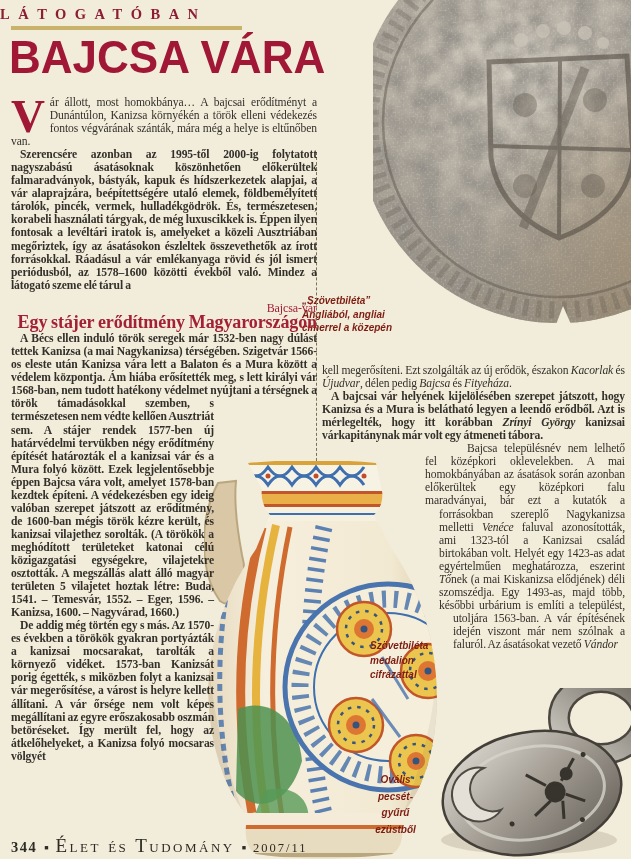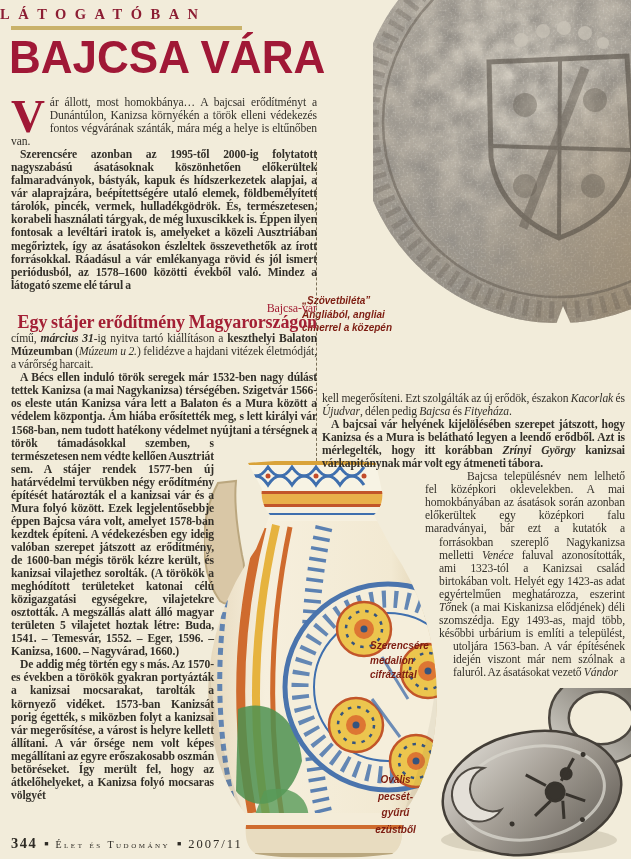--- a/index.html
+++ b/index.html
@@ -15,21 +15,21 @@
   .kicker-rule{left:11px;top:26px;width:231px;height:4px;background:#c9b26a;}
   .title{left:9px;top:31px;font-family:"Liberation Sans","DejaVu Sans",sans-serif;
     font-weight:bold;font-size:44px;color:#a01836;letter-spacing:0px;
     transform:scaleY(1.05);transform-origin:left top;white-space:nowrap;}
   
   .col{font-size:11.6px;line-height:13.05px;text-align:justify;
        letter-spacing:-0.1px;word-spacing:-0.6px;hyphens:auto;}
   .col p{margin:0;}
   .col p.ind{text-indent:9px;font-weight:bold;}
   .left-col{left:11px;top:96px;width:306px;}
-  .right-col{left:322px;top:364px;width:303px;margin-top:28px;}
+  .right-col{left:322px;top:364px;width:303px;}
   .dropcap{float:left;font-size:47px;line-height:37px;font-weight:bold;color:#a01836;
     padding:2px 5px 0 0;font-family:"Liberation Serif",serif;}
   .exhibition{ text-align:right;color:#a32035;margin:10px 0 3px 0;}
   .exh-l1{font-size:12px;line-height:13px;}
   .exh-l2{font-size:18px;line-height:14.5px;font-weight:bold;}
   .it{font-style:italic;}
   .bd{font-weight:bold;}
   .bdit{font-weight:bold;font-style:italic;}
   
   .jug-spacer{float:right;width:96px;height:382px;margin-left:7px;}
@@ -49,21 +49,21 @@
   
   .caption{font-family:"Liberation Sans","DejaVu Sans",sans-serif;
     font-weight:bold;font-style:italic;color:#7d1d12;font-size:10px;line-height:13.5px;}
   .cap-coin{left:302px;top:294px;width:140px;}
   .cap-jug{left:370px;top:639px;width:110px;line-height:14.5px;}
   .cap-ring{left:348px;top:772px;width:95px;text-align:center;line-height:16.5px;}
   
   .footer{left:11px;top:835px;font-size:12px;color:#2e2b25;white-space:nowrap;}
   .footer .pgnum{font-weight:bold;font-size:14.5px;letter-spacing:1.5px;margin-top:24px;}
   .footer .sep{font-size:7px;vertical-align:2px;padding:0 4px;color:#2e2b25;}
-  .footer .mag{font-variant:small-caps;letter-spacing:2.5px;font-size:10px;}
+  .footer .mag{font-variant:small-caps;letter-spacing:2.5px;font-size:19px;}
   .footer .issue{letter-spacing:2px;font-size:12.5px;}
 </style>
 </head>
 <body>
 
 <div class="abs kicker">LÁTOGATÓBAN</div>
 <div class="abs kicker-rule"></div>
 <div class="abs title">BAJCSA VÁRA</div>
 
 <div class="abs coin-photo">
@@ -220,40 +220,39 @@
   </svg>
 </div>
 
 <div class="abs col left-col">
   <p><span class="dropcap">V</span><span>ár állott, most homokbánya… A bajcsai erődítményt a Dunántúlon, Kanizsa környékén a török elleni védekezés fontos végvárának szánták, mára még a helye is eltűnőben van.</span></p>
   <p class="ind"><span>Szerencsére azonban az 1995-től 2000-ig folytatott nagyszabású ásatásoknak köszönhetően előkerültek falmaradványok, bástyák, kapuk és hídszerkezetek alapjai, a vár alaprajzára, beépítettségére utaló elemek, földbemélyített tárolók, pincék, vermek, hulladékgödrök. És, természetesen, korabeli használati tárgyak, de még luxuscikkek is. Éppen ilyen fontosak a levéltári iratok is, amelyeket a közeli Ausztriában megőriztek, így az ásatásokon észleltek összevethetők az írott forrásokkal. Ráadásul a vár emlékanyaga rövid és jól ismert periódusból, az 1578–1600 közötti évekből való. Mindez a látogató szeme elé tárul a</span></p>
   <div class="exhibition">
     <div class="exh-l1">Bajcsa-vár</div>
     <div class="exh-l2">Egy stájer erődítmény Magyarországon</div>
   </div>
-  <p><span>című, </span><span class="bdit">március 31</span><span>-ig nyitva tartó kiállításon a </span><span class="bd">keszthelyi Balaton Múzeumban</span><span> (</span><span class="it">Múzeum u 2.</span><span>) felidézve a hajdani vitézek életmódját, a várőrség harcait.</span></p>
   <p class="ind"><span>A Bécs ellen induló török seregek már 1532-ben nagy dúlást tettek Kanizsa (a mai Nagykanizsa) térségében. Szigetvár 1566-os eleste után Kanizsa vára lett a Balaton és a Mura között a védelem központja. Ám hiába erősítették meg, s lett királyi vár 1568-ban, nem tudott hatékony védelmet nyújtani a térségnek a török támadásokkal</span> <span class="jug-spacer"></span><span>szemben, s természetesen nem védte kellően Ausztriát sem. A stájer rendek 1577-ben új határvédelmi tervükben négy erődítmény építését határozták el a kanizsai vár és a Mura folyó között. Ezek legjelentősebbje éppen Bajcsa vára volt, amelyet 1578-ban kezdtek építeni. A védekezésben egy ideig valóban szerepet játszott az erődítmény, de 1600-ban mégis török kézre került, és kanizsai vilajethez sorolták. (A törökök a meghódított területeket katonai célú közigazgatási egységekre, vilajetekre osztották. A megszállás alatt álló magyar területen 5 vilajetet hoztak létre: Buda, 1541. – Temesvár, 1552. – Eger, 1596. – Kanizsa, 1600. – Nagyvárad, 1660.)</span></p>
   <p class="ind"><span>De addig még történ egy s más. Az 1570-es években a törökök gyakran portyázták a kanizsai mocsarakat, tarolták a környező vidéket. 1573-ban Kanizsát porig égették, s miközben folyt a kanizsai vár megerősítése, a várost is helyre kellett állítani. A vár őrsége nem volt képes megállítani az egyre erőszakosabb oszmán betöréseket. Így merült fel, hogy az átkelőhelyeket, a Kanizsa folyó mocsaras völgyét</span></p>
 </div>
 
 <div class="abs col right-col">
   <p><span>kell megerősíteni. Ezt szolgálták az új erődök, északon </span><span class="it">Kacorlak</span><span> és </span><span class="it">Újudvar</span><span>, délen pedig </span><span class="it">Bajcsa</span><span> és </span><span class="it">Fityeháza</span><span>.</span></p>
   <p class="ind"><span>A bajcsai vár helyének kijelölésében szerepet játszott, hogy Kanizsa és a Mura is belátható legyen a leendő erődből. Azt is mérlegelték, hogy itt korábban </span><span class="it">Zrínyi György</span><span> kanizsai várkapitánynak már volt egy átmeneti tábora.</span></p>
   <p>
     <span class="stair s1"></span>
     <span class="stair s2"></span>
     <span class="stair s3"></span>
     <span class="stair s4"></span>
     <span class="stair s5"></span>
     <span class="stair s6"></span>
     <span>Bajcsa településnév nem lelhető fel középkori oklevelekben. A mai homokbányában az ásatások során azonban előkerültek egy középkori falu maradványai, bár ezt a kutatók a forrásokban szereplő Nagykanizsa melletti </span><span class="it">Venéce</span><span> faluval azonosították, ami 1323-tól a Kanizsai család birtokában volt. Helyét egy 1423-as adat egyértelműen meghatározza, eszerint </span><span class="it">Tő</span><span>nek (a mai Kiskanizsa elődjének) déli szomszédja. Egy 1493-as, majd több, későbbi urbárium is említi a települést, utoljára 1563-ban. A vár építésének idején viszont már nem szólnak a faluról. Az ásatásokat vezető </span><span class="it">Vándor</span></p>
 </div>
 
 <div class="abs caption cap-jug">
-  <div>Szerencsére</div>
+  <div>Szövetbiléta</div>
   <div>medalion</div>
   <div>cifrázattal</div>
 </div>
 
 <div class="abs ring-photo">
   <svg width="194" height="171" viewBox="0 0 194 171">
     <defs>
       <linearGradient id="sg" x1="0" y1="0" x2="1" y2="1">
         <stop offset="0" stop-color="#e6e3dc"></stop>
         <stop offset="0.5" stop-color="#a19b92"></stop>

